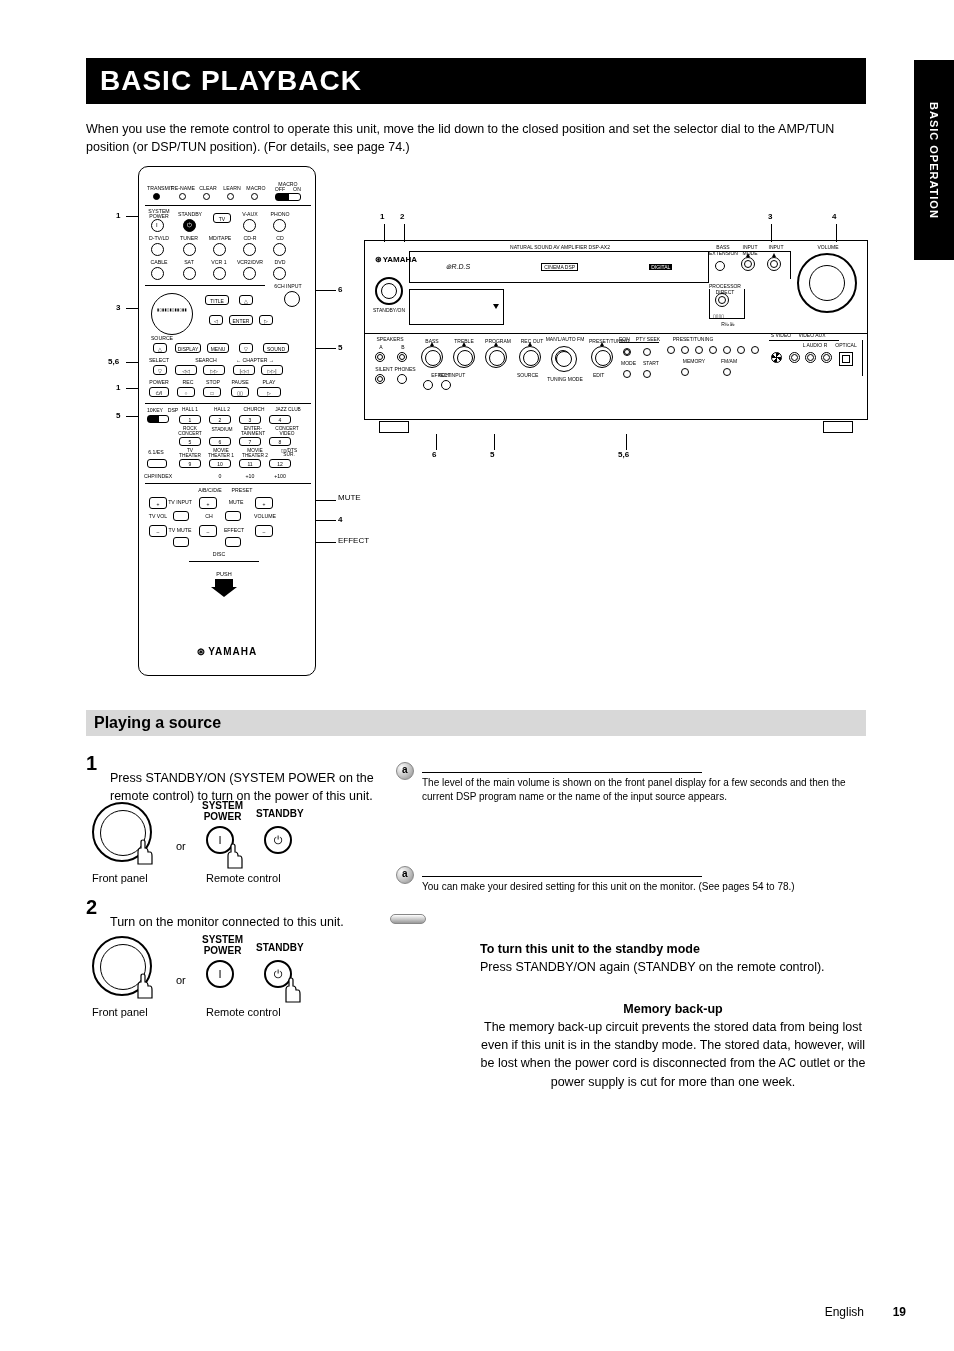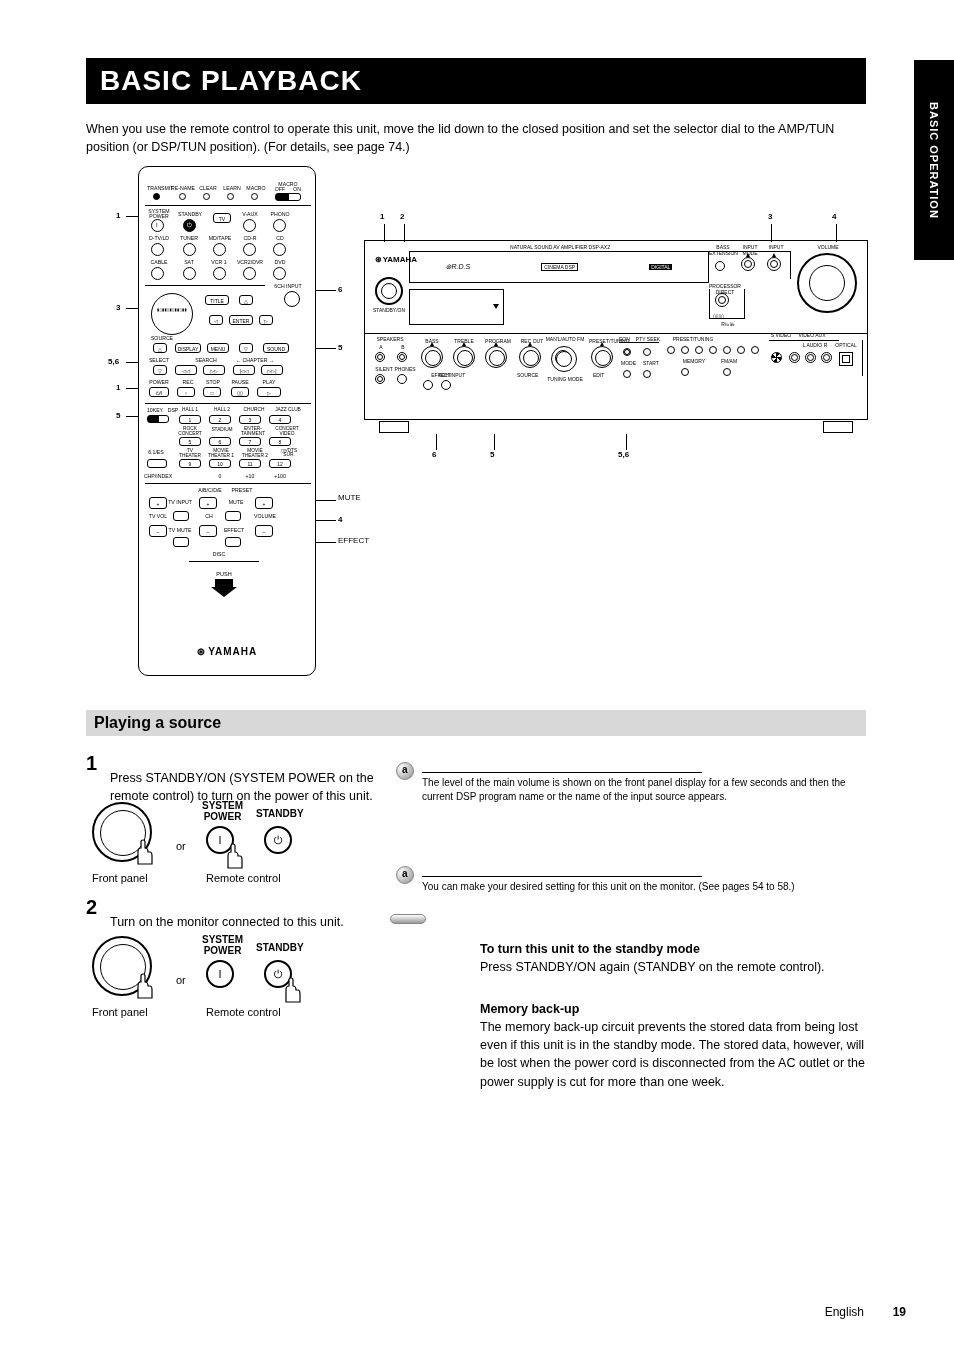--- a/index.html
+++ b/index.html
@@ -559,29 +559,29 @@
   <svg class="finger" style="left:194px; top:80px;" viewBox="0 0 24 28">
       <path d="M6 26 L6 14 Q6 10 9 10 L9 4 Q9 2 11 2 Q13 2 13 4 L13 10 Q16 10 16 14 L18 14 Q20 14 20 18 L20 26 Z" fill="#fff" stroke="#000" stroke-width="1.2"></path>
     </svg>
 
   <div class="desc-or" style="left:90px; top:78px;">or</div>
   <div class="desc-or" style="left:120px; top:110px;">Remote control</div>
 
   <div class="sphere" style="left:310px; top:-30px;"></div>
   <div class="exp-a" style="left:316px; top:-28px;">a</div>
   <div class="exp-box" style="left:336px; top:-20px;"></div>
-  <div class="exp-text" style="left:336px; top:-16px; width:440px;">You can make your desired setting for this unit on the monitor. (See pages 54 to 58.)</div>
+  <div class="exp-text" style="left:336px; top:-16px; width:440px;">You can make your desired setting for this unit on the monitor. (See pages 54 to 78.)</div>
 
   <div class="pill" style="left:304px; top:18px;"></div>
 </div>
 
 <div class="bottom-desc" style="left:480px; top:940px; width:386px;">
   <div class="bottom-title">To turn this unit to the standby mode</div>
   <div>Press STANDBY/ON again (STANDBY on the remote control).</div>
 </div>
 
-<div class="bottom-desc" style="left:480px; top:1000px; width:386px;">
+<div class="bottom-desc" style="left:480px; top:1000px; width:386px;text-align:center;">
   <div class="bottom-title">Memory back-up</div>
   <div>The memory back-up circuit prevents the stored data from being lost even if this unit is in the standby mode. The stored data, however, will be lost when the power cord is disconnected from the AC outlet or the power supply is cut for more than one week.</div>
 </div>
 
 <div style="position:absolute; right:90px; bottom:32px; font-size:12px;margin-left:32px;">English</div>
 <div style="position:absolute; right:48px; bottom:32px; font-size:12px; font-weight:bold;">19</div>
 
 </body></html>

